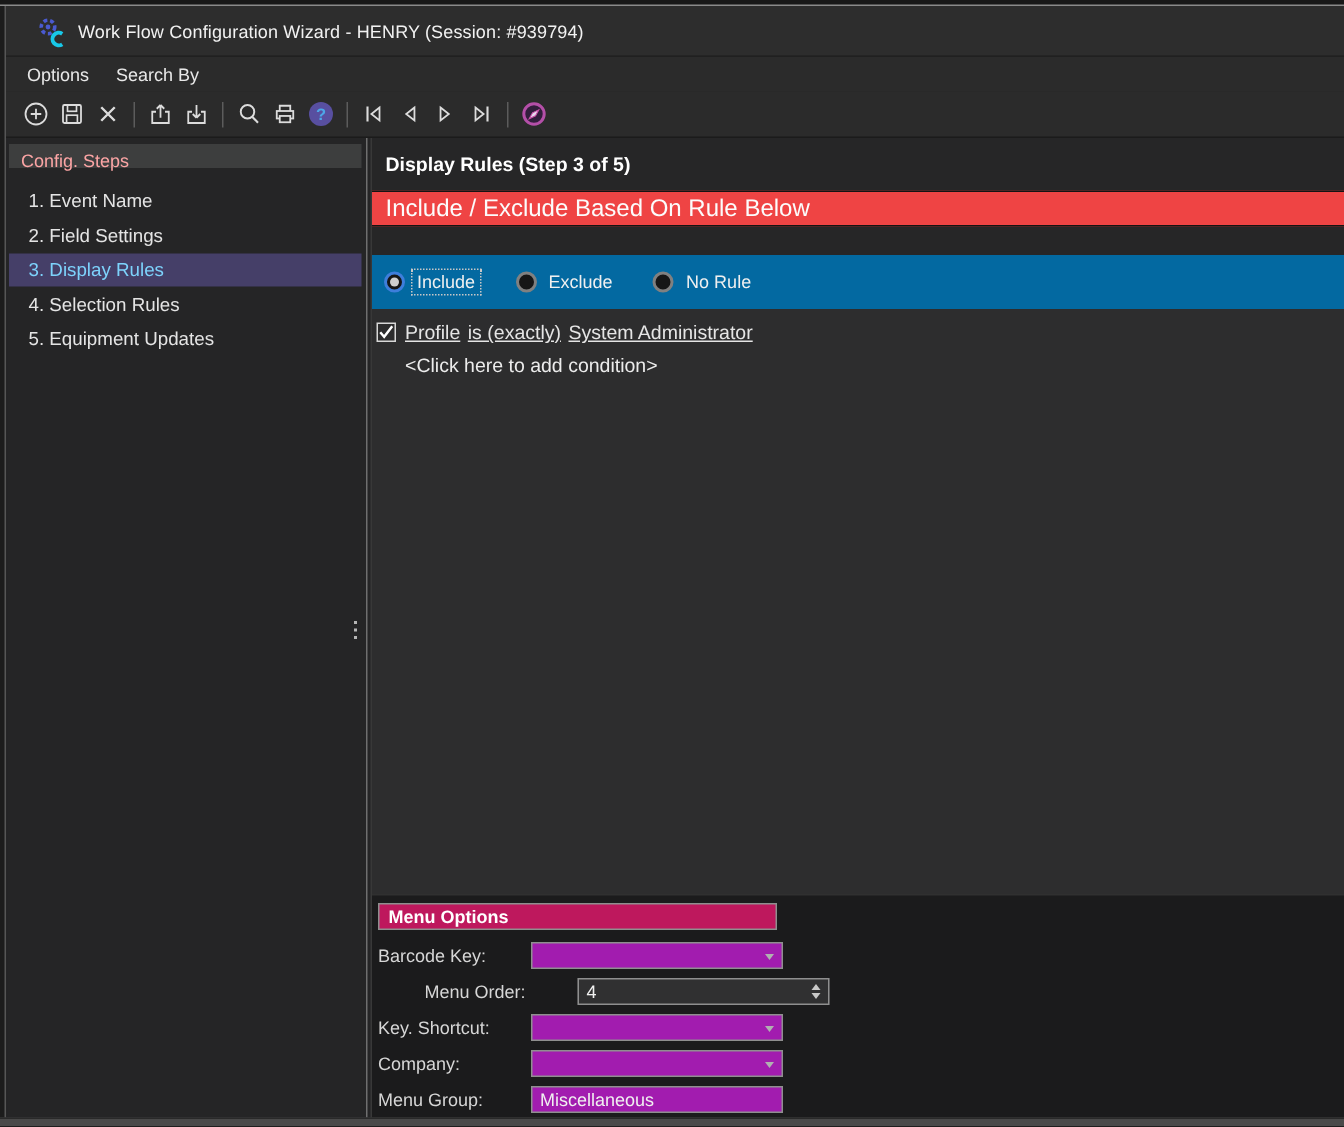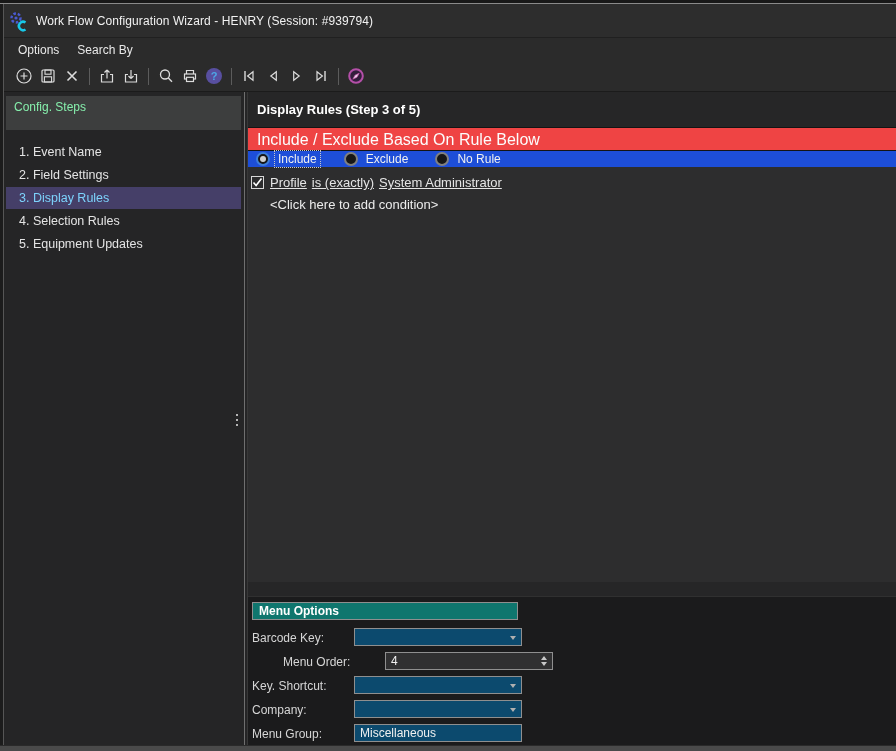--- a/index.html
+++ b/index.html
@@ -6,76 +6,76 @@
   html,body { background:#101010; }
   body { font-family:"Liberation Sans","DejaVu Sans",sans-serif; -webkit-font-smoothing:antialiased; }
   .window { position:relative; width:896px; height:751px; background:#262627; overflow:hidden; }
 
   
   .top-edge { position:absolute; left:0; top:0; width:100%; height:4px; background:#181818; border-bottom:1px solid #8a8a8a; z-index:5; }
   .left-edge { position:absolute; left:0; top:4px; bottom:6px; width:4px; background:#1c1c1c; border-right:1px solid #565656; z-index:5; }
   .bottom-edge { position:absolute; left:0; bottom:0; width:100%; height:6px; background:#4a4a4a; border-top:1px solid #2a2a2a; z-index:5; }
 
   
-  .titlebar { position:absolute; left:0; top:4px; width:100%; height:33px; background:#2d2d2d; display:flex; align-items:center; padding-left:8px; }
+  .titlebar { position:absolute; left:0; top:4px; width:100%; height:33px; background:#2d2d2d; display:flex; align-items:center; padding-left:24px; }
   .app-icon { width:22px; height:22px; margin-right:6px; flex:0 0 auto; }
   .title-text { color:#f2f2f2; font-size:12px; letter-spacing:.1px; }
 
   
   .menubar { position:absolute; left:0; top:37px; width:100%; height:24px; background:#2b2b2b; display:flex; align-items:center; padding-left:9px; border-top:1px solid #202020; }
   .menu-item { color:#e8e8e8; font-size:12px; padding:3px 9px; cursor:default; }
 
   
   .toolbar { position:absolute; left:0; top:61px; width:100%; height:31px; background:#2b2b2b; display:flex; align-items:center; padding-left:12px; border-bottom:1px solid #1b1b1b; }
   .tool-btn { width:24px; height:24px; display:flex; align-items:center; justify-content:center; }
   .tool-sep { width:1px; height:17px; background:#5c5c5c; margin:0 5px; }
   .tool-btn svg { display:block; }
 
   
   .content { position:absolute; left:0; top:92px; width:100%; bottom:6px; background:#252526; }
 
   
   .sidebar { position:absolute; left:5px; top:0; width:237px; bottom:0; background:#252526; }
-  .sidebar-header { margin:4px 1px 0 1px; height:34px; line-height:22px; background:#3d3e3e; color:#86efac; font-size:12px; padding-left:8px; }
+  .sidebar-header { margin:4px 1px 0 1px; height:16px; line-height:22px; background:#3d3e3e; color:#fca5a5; font-size:12px; padding-left:8px; }
   .sidebar-items { margin-top:11px; }
   .sidebar-item { height:22px; line-height:22px; margin:0 1px 1px 1px; padding-left:13px; color:#e4e4e4; font-size:12.5px; cursor:default; }
   .sidebar-item.selected { background:#453F68; color:#7dd3fc; }
   .grip { position:absolute; right:3px; top:322px; width:4px; }
   .grip i { display:block; width:2px; height:2px; background:#b5b5b5; margin:0 auto 3px auto; }
 
   
   .splitter { position:absolute; left:242px; top:0; bottom:0; width:6px; background:#252526; }
   .splitter::before { content:""; position:absolute; left:2px; top:0; bottom:0; width:1px; background:#6f6f6f; }
   .splitter::after { content:""; position:absolute; left:5px; top:0; bottom:0; width:1px; background:#383838; }
 
   
   .main { position:absolute; left:248px; right:0; top:0; bottom:0; background:#262627; }
   .step-title { height:35px; line-height:35px; padding-left:9px; color:#ffffff; font-size:13px; font-weight:bold; }
   .section-header { height:24px; line-height:23px; background:#ef4444; color:#fcfcfc; font-size:16px; font-weight:normal; padding-left:9px; border-top:1px solid #141414; border-bottom:1px solid #141414; }
-  .radio-row { height:16px; background:#1d4ed8; display:flex; align-items:center; padding-left:8px; }
+  .radio-row { height:36px; background:#0369a1; display:flex; align-items:center; padding-left:8px;margin-top:19px; }
   .radio-group { display:flex; align-items:center; margin-right:24px; }
   .radio { width:14px; height:14px; border-radius:50%; background:#161616; border:2px solid #808080; position:relative; flex:0 0 auto; }
   .radio.checked { border-color:#3d7edb; }
   .radio.checked::after { content:""; position:absolute; left:2px; top:2px; width:6px; height:6px; border-radius:50%; background:#cfcfcf; }
   .radio-label { color:#f0f0f0; font-size:12px; margin-left:5px; padding:1px 3px; }
   .radio-label.focused { outline:1px dotted #c8c8c8; }
 
   
   .condition-panel { height:415px; background:#2D2D2E; padding:8px 0 0 3px; }
   .condition-row { display:flex; align-items:center; color:#f4f4f4; font-size:13px; }
   .checkbox { width:13px; height:13px; background:#2c2c2d; border:1px solid #d8d8d8; margin-right:6px; display:flex; align-items:center; justify-content:center; flex:0 0 auto; }
   .cond-link { color:#e5e5e5; text-decoration:underline; margin-right:5px; cursor:default; }
   .add-condition { margin-top:7px; margin-left:19px; color:#ececec; font-size:13px; cursor:default; }
 
   
   .bottom-panel { position:absolute; left:0; right:0; bottom:0; height:149px; background:#1B1B1C; border-top:1px solid #303030; }
-  .mo-header { position:absolute; left:4px; top:5px; width:266px; height:18px; line-height:16px; border:1px solid #8f8f8f; color:#ffffff; font-size:12px; font-weight:bold; padding-left:6px; background:#0f766e; }
+  .mo-header { position:absolute; left:4px; top:5px; width:266px; height:18px; line-height:16px; border:1px solid #8f8f8f; color:#ffffff; font-size:12px; font-weight:bold; padding-left:6px; background:#be185d; }
   .form-row { position:absolute; left:4px; height:18px; }
   .form-label { display:inline-block; width:96px; color:#d6d6d6; font-size:12px; line-height:18px; }
-  .field { position:absolute; left:102px; top:0; width:168px; height:18px; border:1px solid #8f8f8f; background:#0c4a6e; color:#f0f0f0; font-size:12px; line-height:16px; padding-left:5px; }
+  .field { position:absolute; left:102px; top:0; width:168px; height:18px; border:1px solid #8f8f8f; background:#a21caf; color:#f0f0f0; font-size:12px; line-height:16px; padding-left:5px; }
   .field.lighter { background:#303031; }
   .combo-arrow { position:absolute; right:5px; top:7px; width:0; height:0; border-left:3.5px solid transparent; border-right:3.5px solid transparent; border-top:4px solid #b0b0b0; }
   .spin-up { position:absolute; right:5px; top:3px; width:0; height:0; border-left:3.5px solid transparent; border-right:3.5px solid transparent; border-bottom:4px solid #c8c8c8; }
   .spin-down { position:absolute; right:5px; bottom:3px; width:0; height:0; border-left:3.5px solid transparent; border-right:3.5px solid transparent; border-top:4px solid #c8c8c8; }
   .row-0 { top:31px; } .row-1 { top:55px;margin-left:31px; } .row-2 { top:79px; } .row-3 { top:103px; } .row-4 { top:127px; }
 </style>
 </head>
 <body>
 
 <div class="window">

